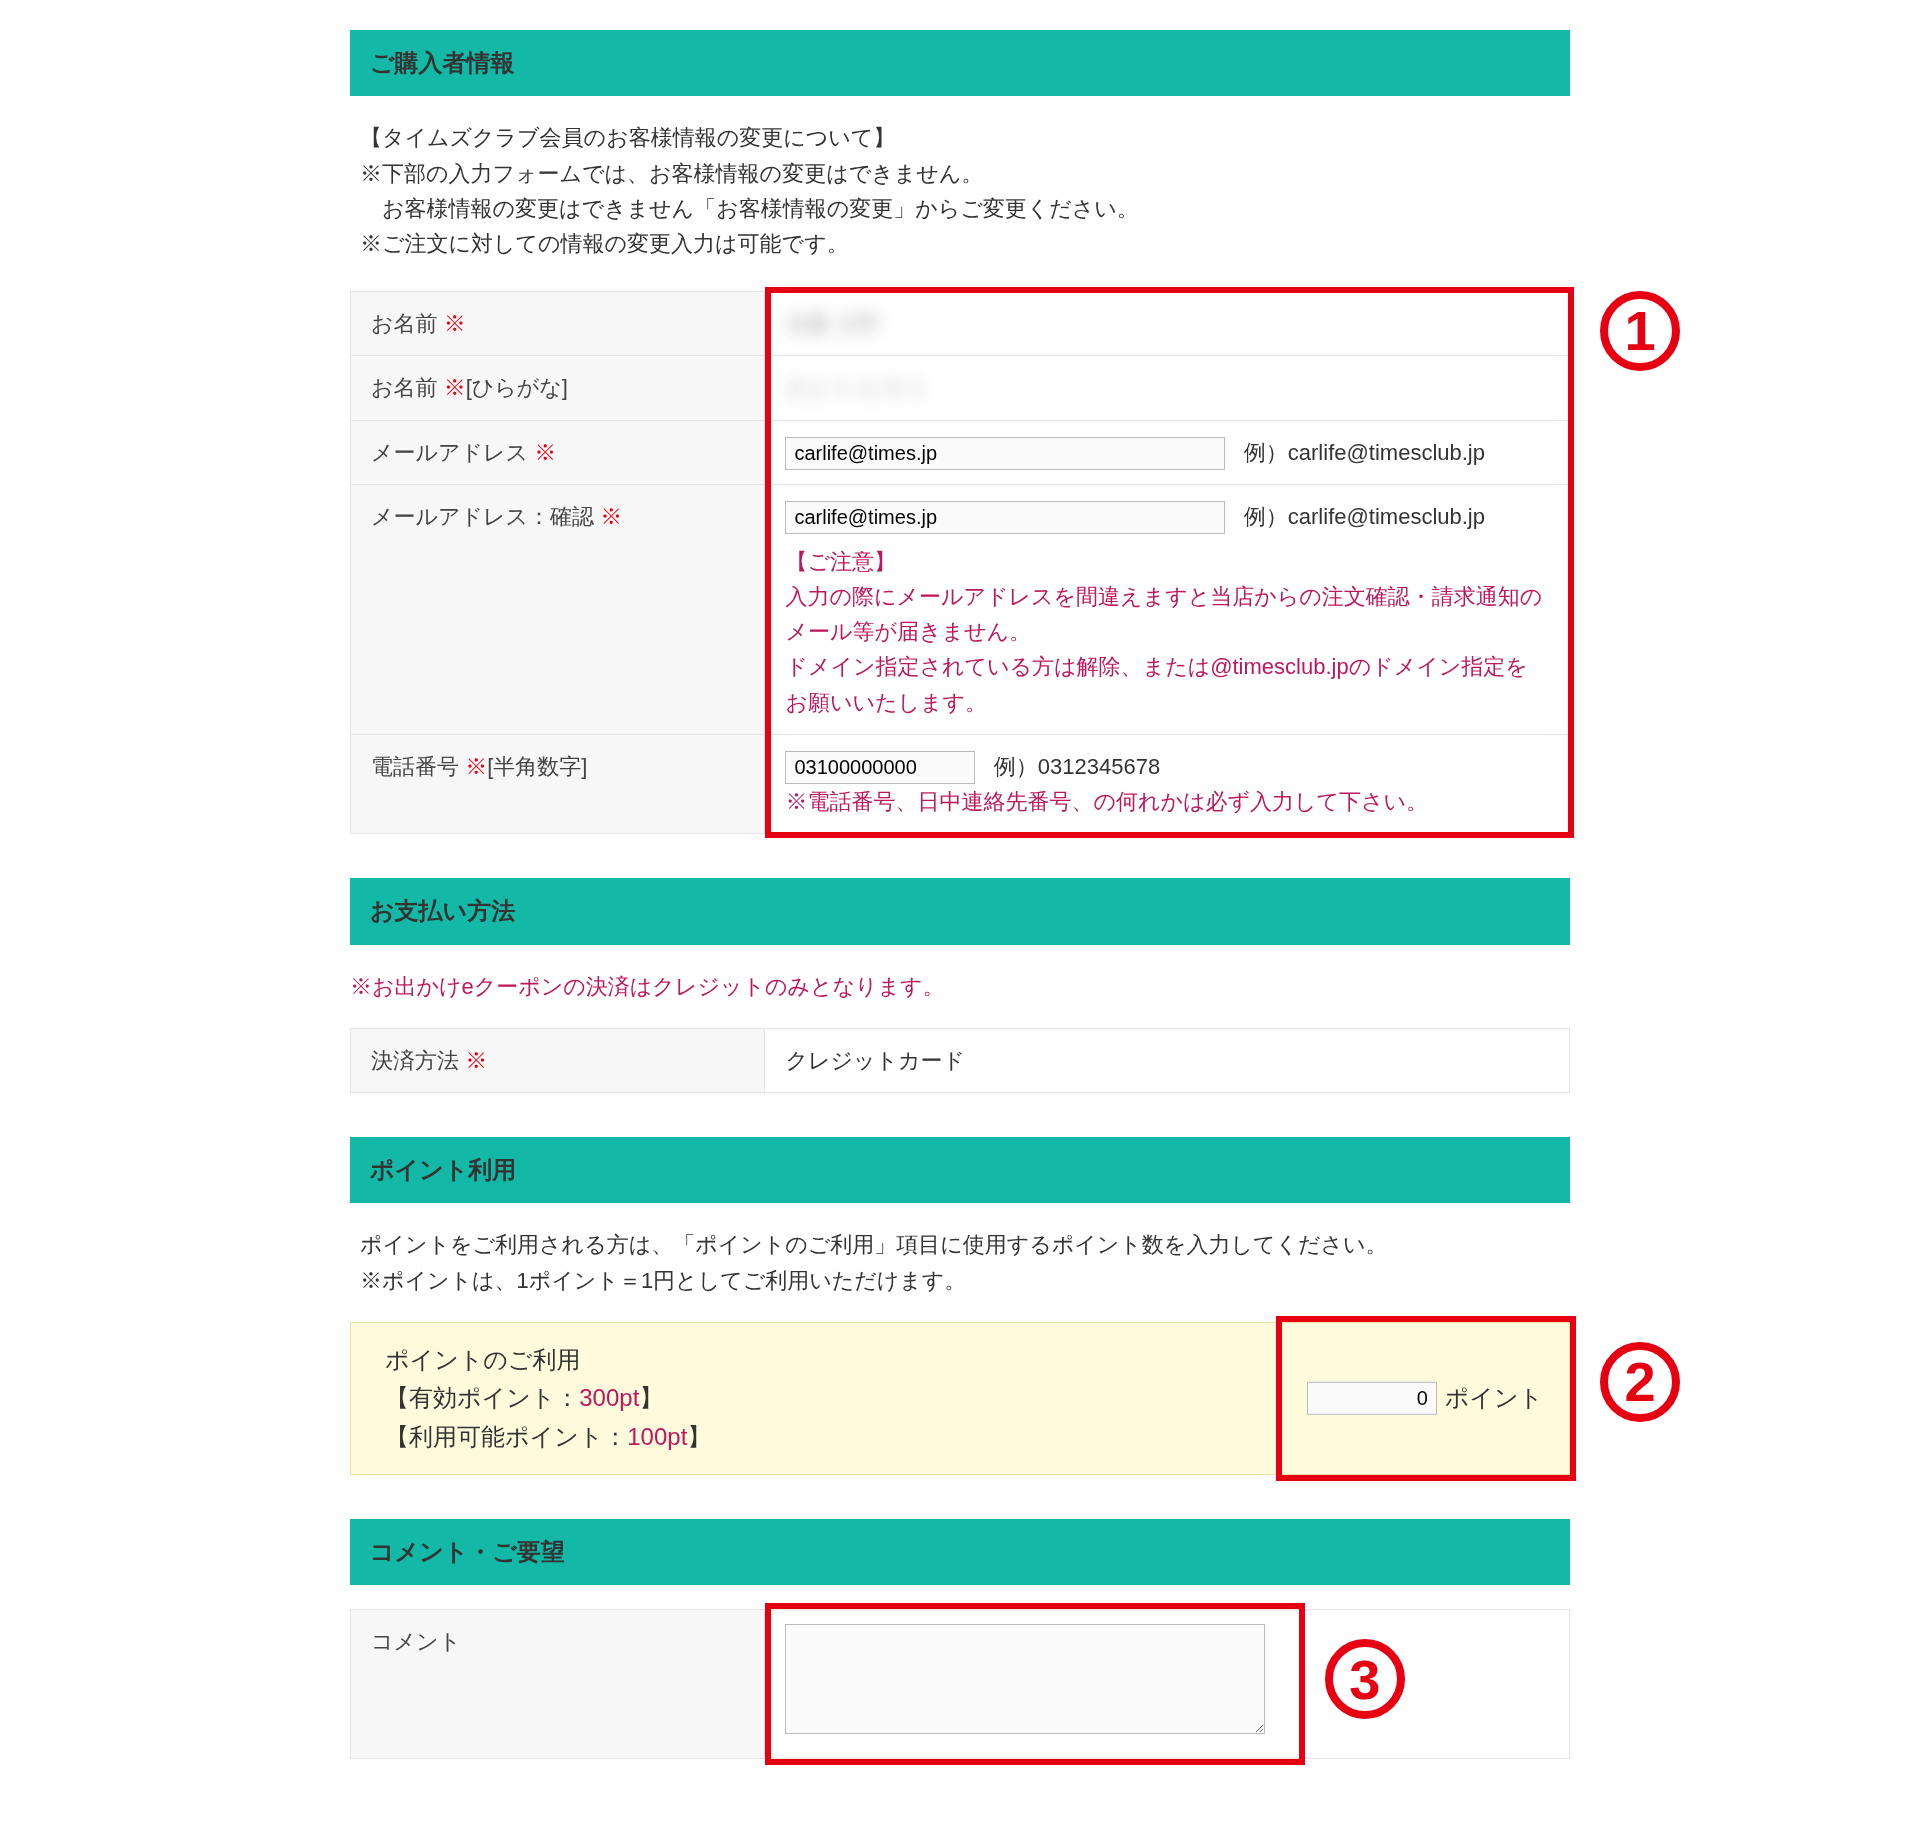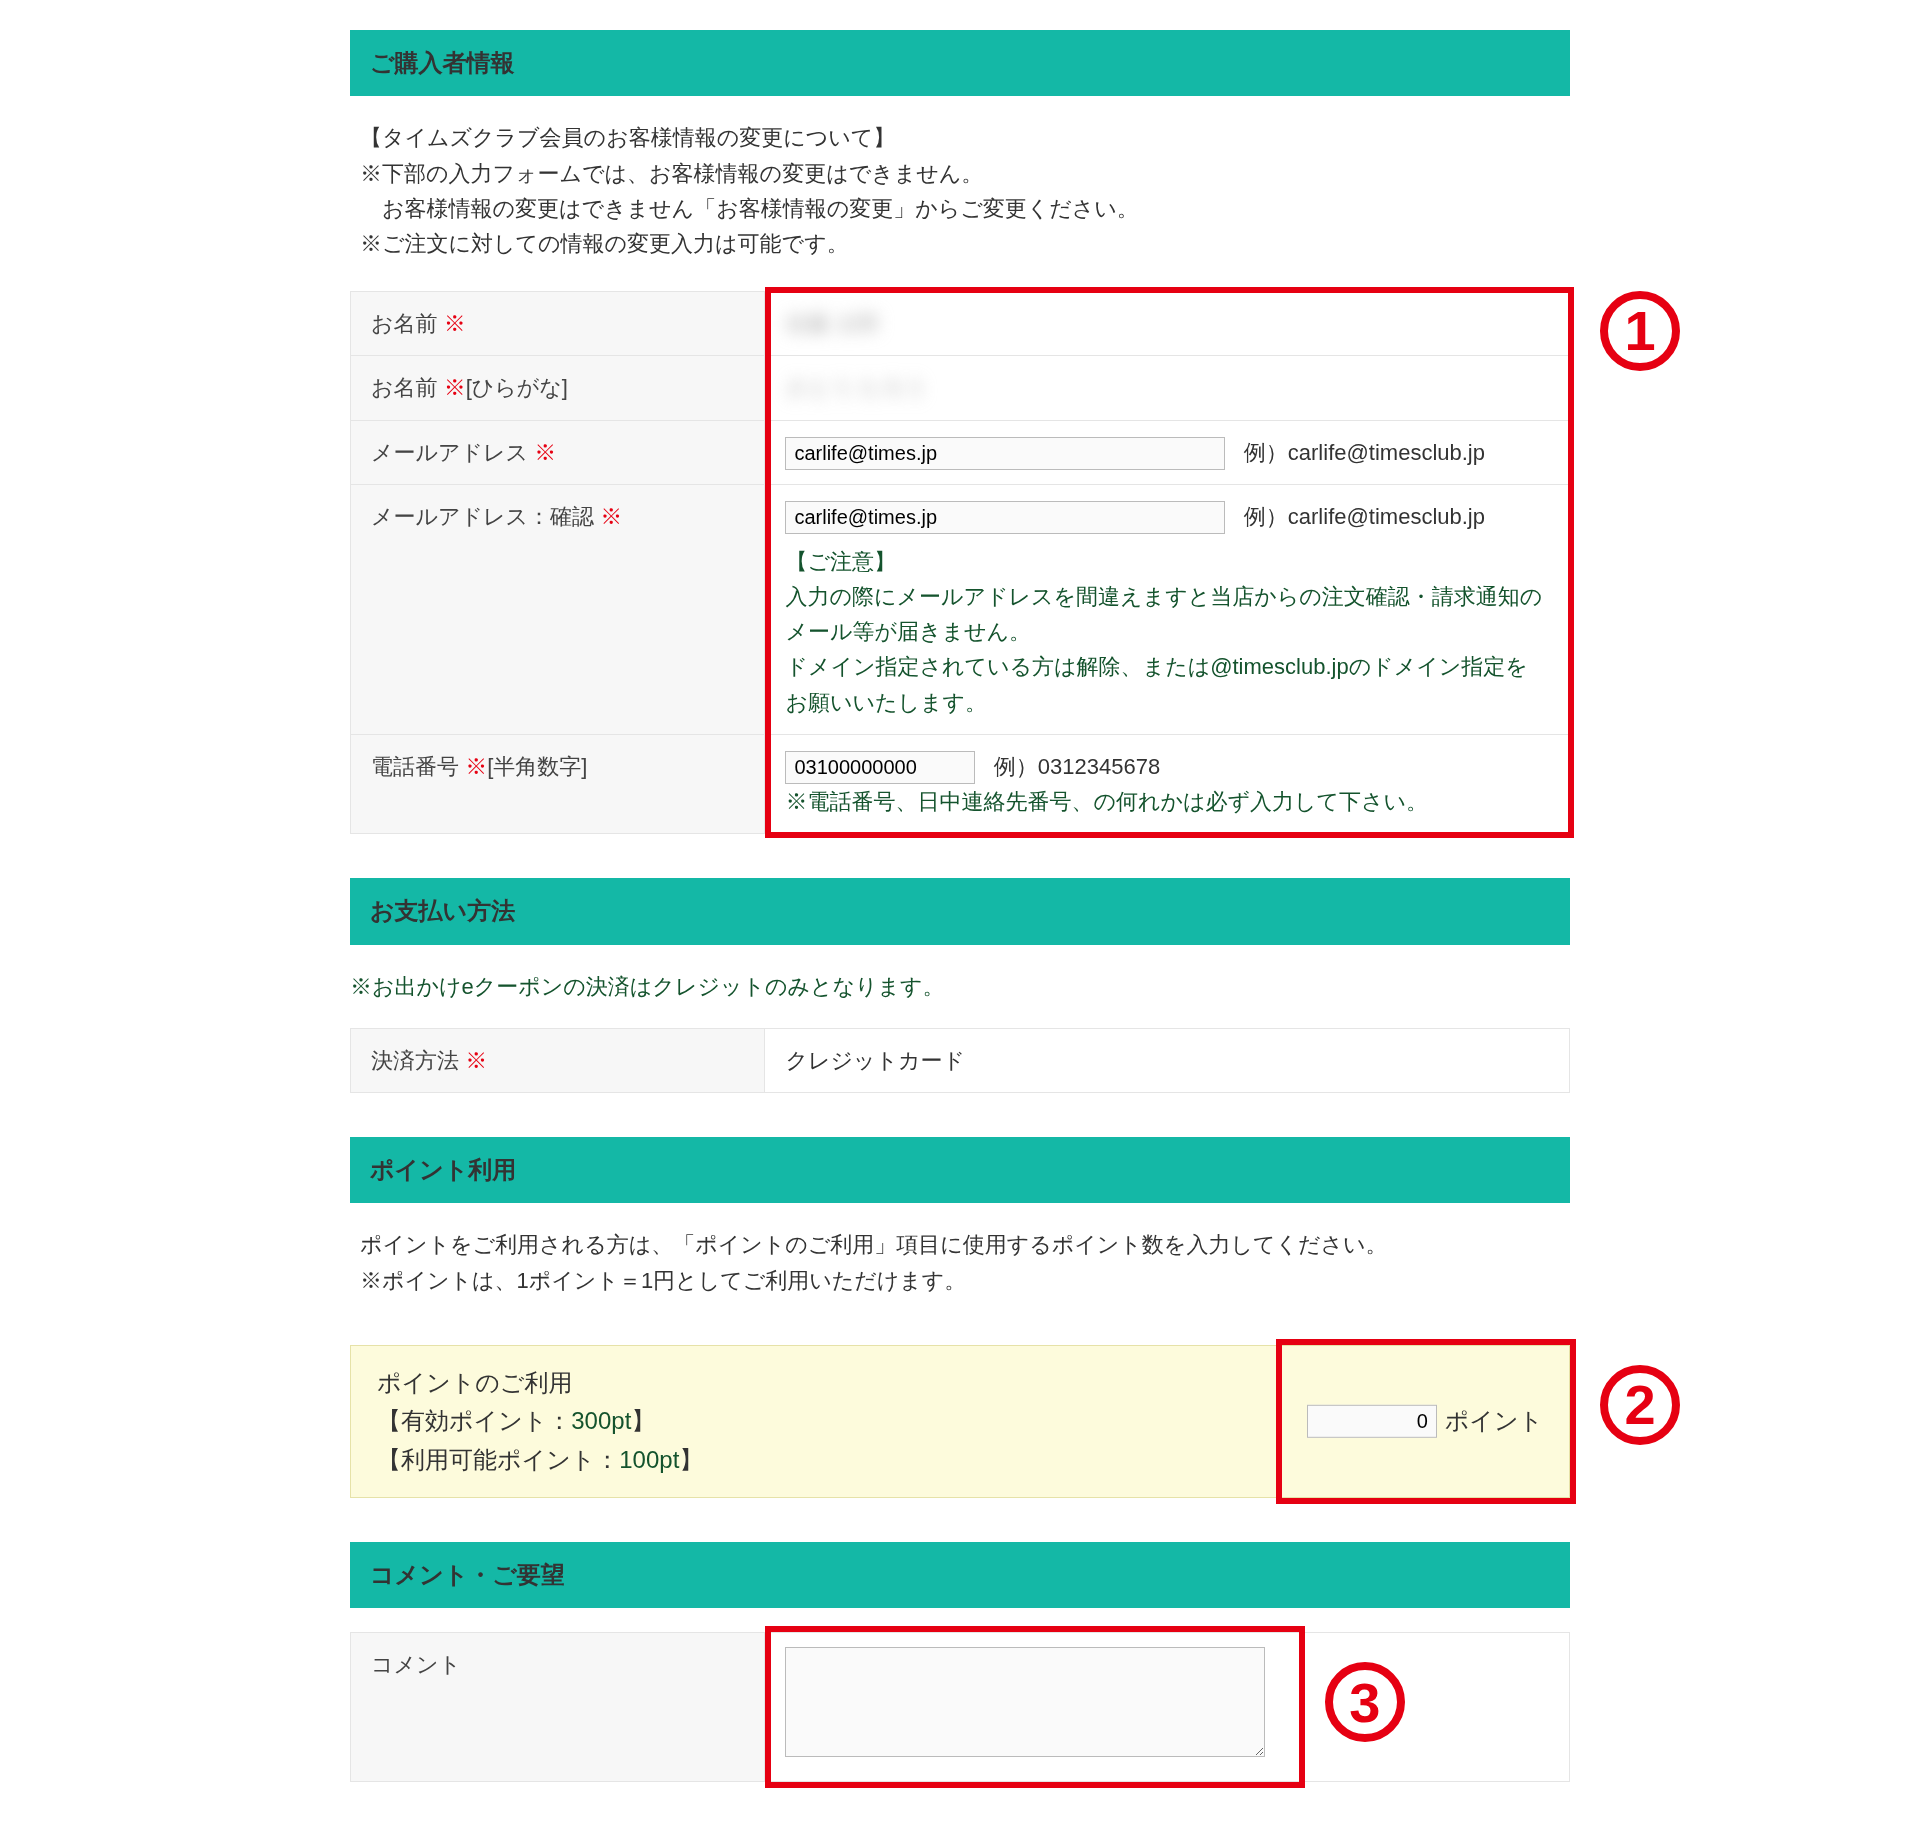--- a/index.html
+++ b/index.html
@@ -19,21 +19,21 @@
     background: #14b8a6;
     font-weight: bold;
     padding: 14px 20px;
     margin-bottom: 24px;
     font-size: 24px;
   }
   .notice-block {
     padding: 0 10px 30px 10px;
     font-size: 22px;
   }
-  .red { color: #14532d; }
+  .red { color: #be185d; }
   .form-table {
     width: 100%;
     border-collapse: collapse;
     font-size: 22px;
   }
   .form-table td {
     border: 1px solid #e5e5e5;
     padding: 14px 20px;
     vertical-align: top;
   }
@@ -70,24 +70,23 @@
   .blur-text {
     filter: blur(8px);
     color: #aaa;
     display: inline-block;
   }
   .section-gap { height: 44px; }
   .pay-note { padding: 0 0 24px 0; margin-top: 19px; }
   .points-box {
     background: #fdfbdc;
     border: 1px solid #e6e2a8;
-    padding: 18px 26px;
+    padding: 18px 34px;
     position: relative;
     font-size: 24px;
-    margin-top: 23px;
   }
   .points-right {
     position: absolute;
     right: 26px;
     top: 50%;
     transform: translateY(-50%);
     display: flex; align-items: center; gap: 8px;
   }
   .points-right input {
     width: 130px;

